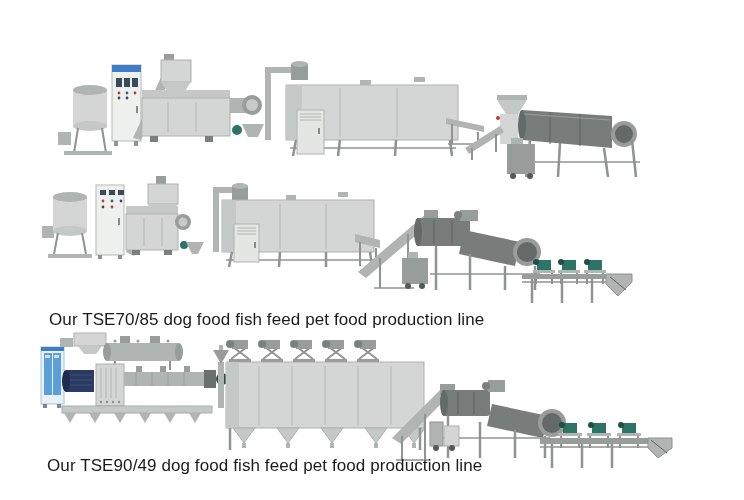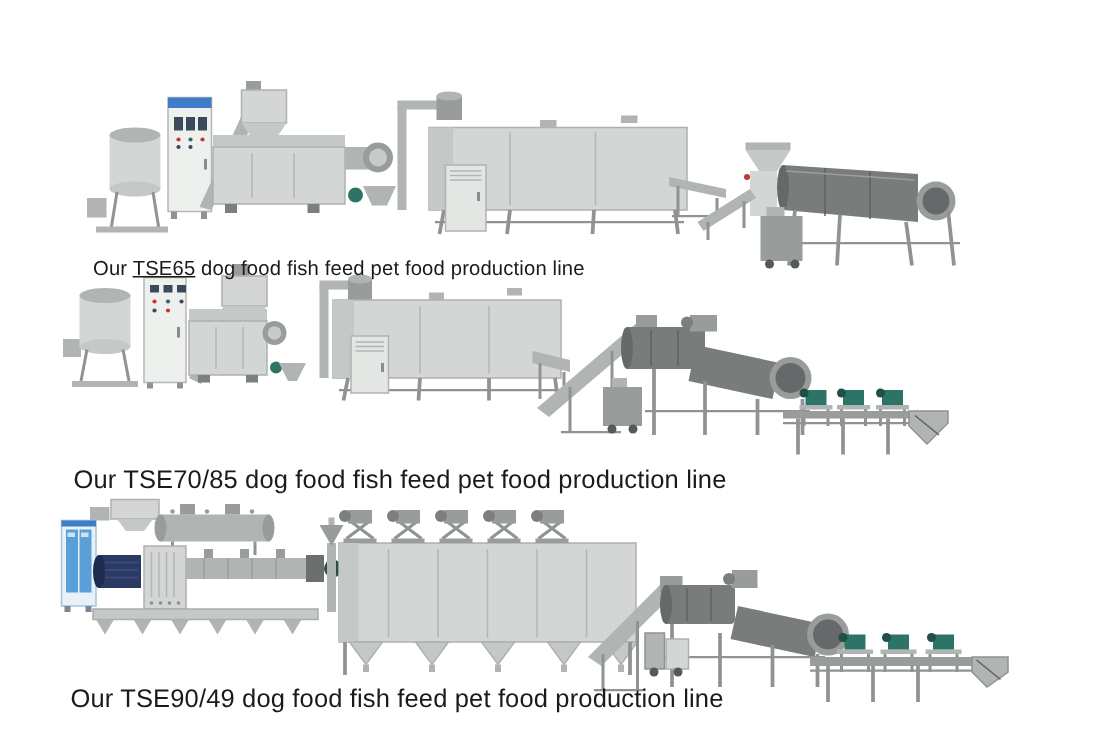--- a/index.html
+++ b/index.html
@@ -132,23 +132,20 @@
       <line x1="522" y1="122" x2="640" y2="122" class="rail"></line>
     </g>
     <g>
       <rect x="511" y="98" width="12" height="8" class="mm"></rect>
       <rect x="507" y="104" width="28" height="30" class="md"></rect>
       <circle cx="513" cy="136" r="3" fill="#555a58"></circle>
           <circle cx="530" cy="136" r="3" fill="#555a58"></circle>
     </g>
   </svg>
   </figure>
-  <div class="caption caption-1">
-    <span>Our </span><span class="underlined">TSE65</span><span> dog food fish feed pet food production line</span>
-  </div>
 
   <figure class="fig fig-2">
   <svg width="744" height="140" viewBox="0 0 744 140">
     <g>
       <rect x="42" y="56" width="12" height="12" class="mm"></rect>
       <rect x="53" y="27" width="34" height="34" class="ml"></rect>
       <ellipse cx="70" cy="27" rx="17" ry="5" class="mm"></ellipse>
       <ellipse cx="70" cy="61" rx="17" ry="5" class="ml2"></ellipse>
       <path d="M58 63 L54 84 M82 63 L86 84" class="leg2"></path>
       <rect x="48" y="84" width="44" height="4" class="mm"></rect>

